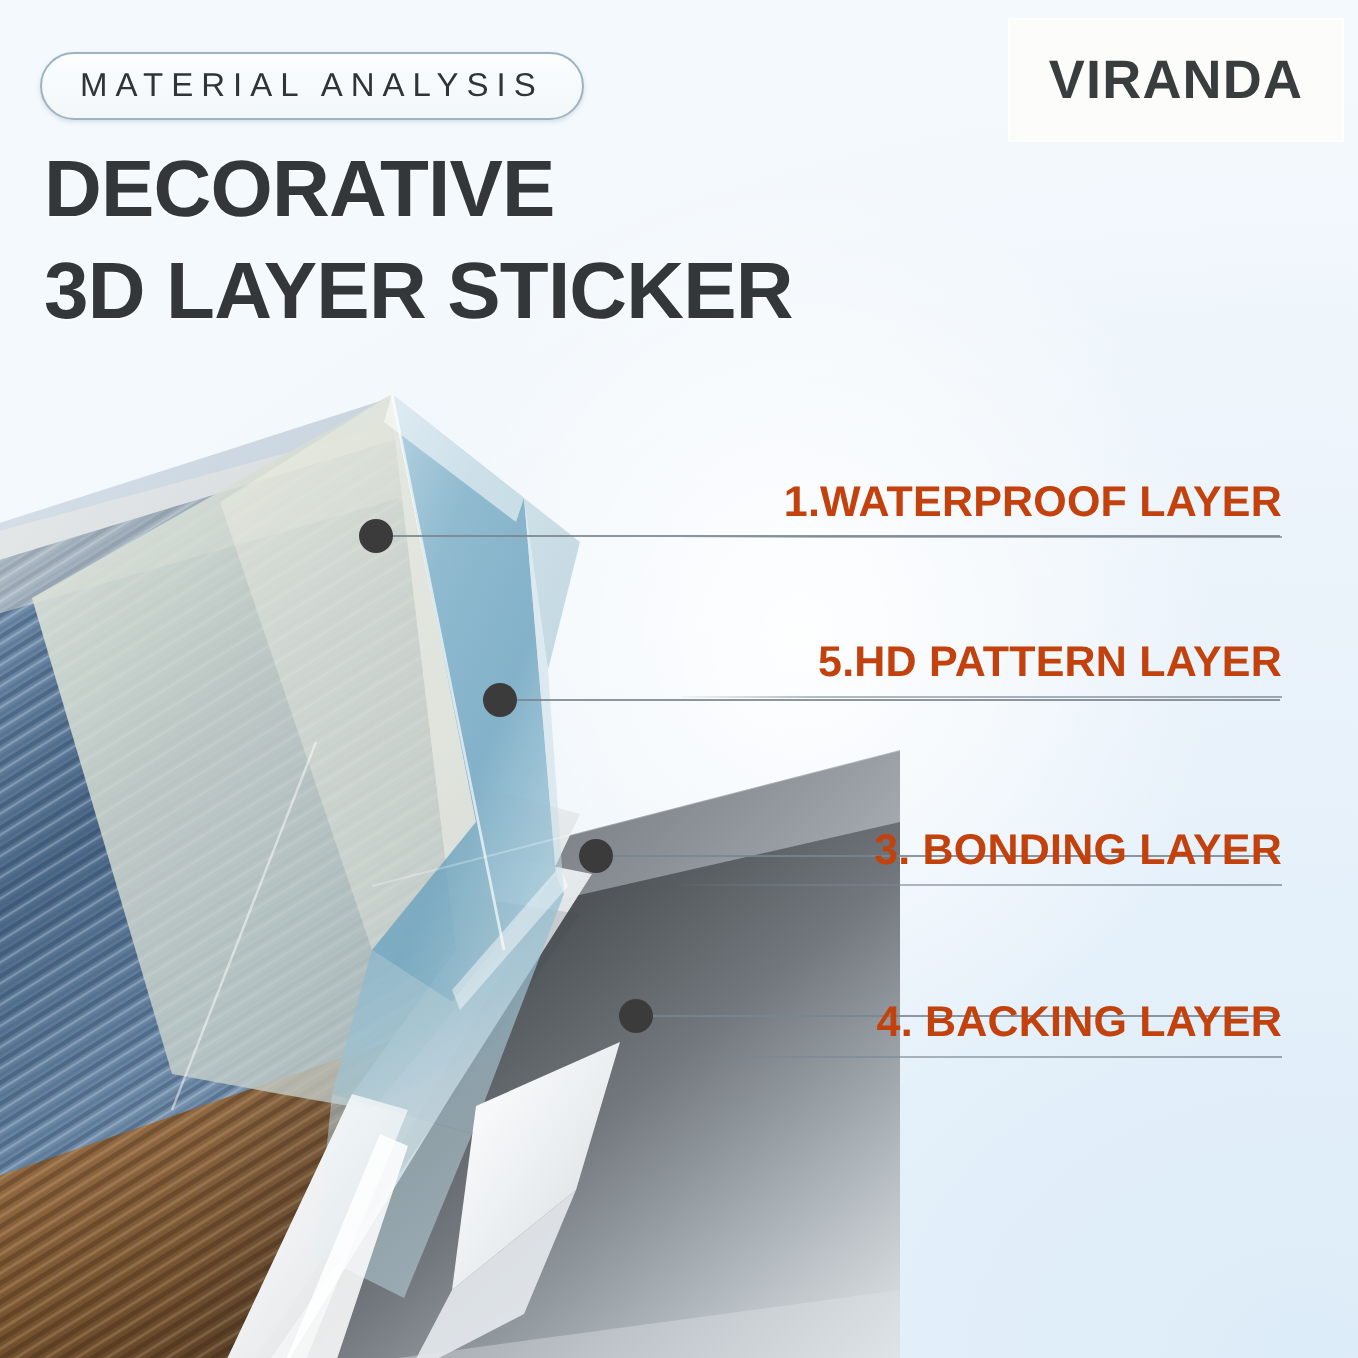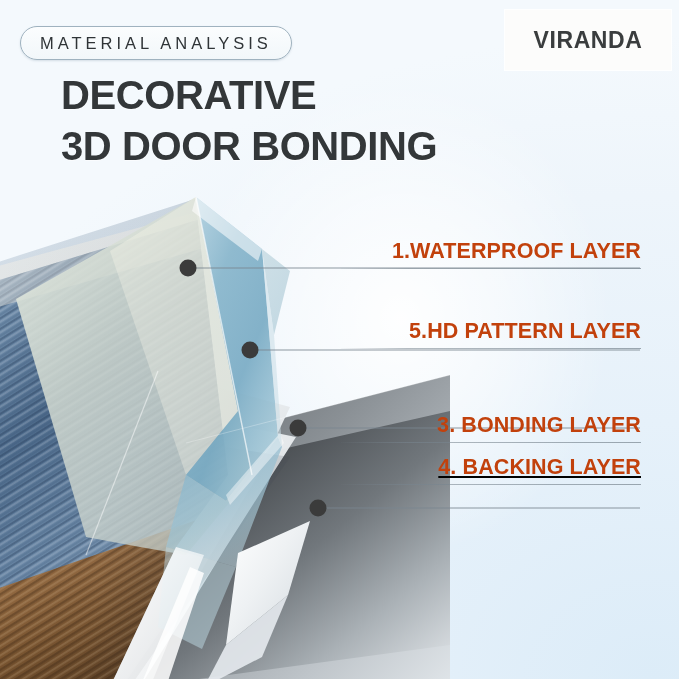--- a/index.html
+++ b/index.html
@@ -69,36 +69,35 @@
     width: 430px;
   }
   .headline .line {
     font-size: 40px;
     line-height: 51px;
     font-weight: 700;
     color: #333739;
     letter-spacing: -0.4px;
     white-space: nowrap;
     text-shadow: 0 1px 0 rgba(255,255,255,0.55);
-    margin-left: 39px;
   }
   .brand-box {
     position: absolute;
     left: 505px;
     top: 10px;
     width: 166px;
     height: 60px;
     background: #fcfcfb;
     display: flex;
     align-items: center;
     justify-content: center;
     box-shadow: 0 0 0 1px rgba(255,255,255,0.9);
   }
   .brand-box span {
-    font-size: 23px;
+    font-size: 27px;
     font-weight: 700;
     color: #3a3d3e;
     letter-spacing: 0.6px;
   }
 
   
   .art {
     position: absolute;
     left: -10px;
     top: 175px;
@@ -124,21 +123,21 @@
     padding-bottom: 4px;
   }
   .callout .crule {
     height: 1px;
     width: 100%;
     background: linear-gradient(90deg, rgba(120,133,143,0.05) 0%, rgba(120,133,143,0.55) 22%, rgba(120,133,143,0.7) 100%);
   }
   #callout-1 { top: 238px; }
   #callout-2 { top: 318px; }
   #callout-3 { top: 412px; }
-  #callout-4 { top: 454px; text-decoration: underline; }
+  #callout-4 { top: 498px; }
 
   .leaders { position: absolute; inset: 0; pointer-events: none; }
 </style>
 </head>
 <body>
 
 <div id="poster">
 
   <div class="bg-base"></div>
   <div class="bg-corner-tint"></div>
@@ -310,21 +309,21 @@
       </g>
     </svg>
   </div>
 
   <div class="eyebrow-pill">
     <span>MATERIAL ANALYSIS</span>
   </div>
 
   <div class="headline">
     <div class="line">DECORATIVE</div>
-    <div class="line">3D DOOR BONDING</div>
+    <div class="line">3D LAYER STICKER</div>
   </div>
 
   <div class="brand-box">
     <span>VIRANDA</span>
   </div>
 
   <svg class="leaders" width="679" height="679" viewBox="0 0 679 679" xmlns="http://www.w3.org/2000/svg">
     <g>
       <line x1="188" y1="268" x2="640" y2="268" stroke="#7a858f" stroke-width="1.1" opacity="0.85"></line>
       <circle cx="188" cy="268" r="8.5" fill="#3b3b3b"></circle>

